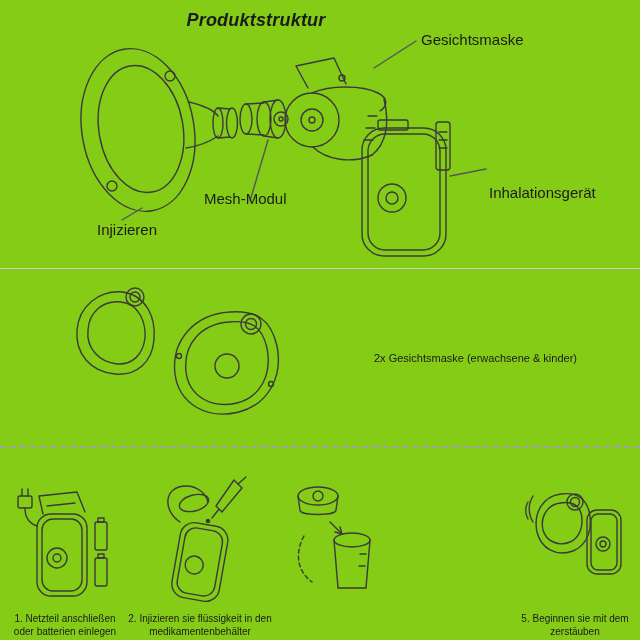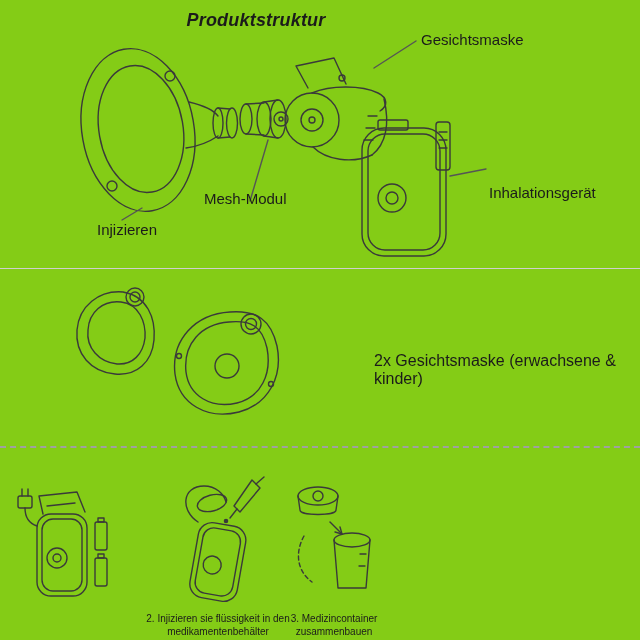--- a/index.html
+++ b/index.html
@@ -16,30 +16,30 @@
   }
   .diagram { position:absolute; left:0; top:28px; }
   .lbl { position:absolute; font-size:15px; white-space:nowrap; }
   .lbl-cup    { left:421px; top:31px; }
   .lbl-device { left:489px; top:160px;margin-top:24px; }
   .lbl-mesh   { left:204px; top:190px; }
   .lbl-mask   { left:97px;  top:221px; }
   .hr1 { position:absolute; left:0; top:268px; width:640px; border-top:1px solid #cfcfcf; }
   .hr2 { position:absolute; left:0; top:446px; width:640px; border-top:2px dashed #a0a0a0; }
   .masks-svg { position:absolute; left:55px; top:280px; }
-  .masks-caption { position:absolute; left:374px; top:352px; font-size:16px; }
+  .masks-caption { position:absolute; left:374px; top:352px; font-size:11px; }
   .steps-heading {
     position:absolute; left:14px; top:450px;
     font-size:16px; font-weight:bold; font-style:italic;
   }
   .step { position:absolute; top:476px; text-align:center; }
   .step svg { margin:0 auto; }
   .step-caption { font-size:10px; line-height:1.3; margin-top:2px; }
   .step1 { left:4px;   width:122px; }
-  .step2 { left:146px; width:144px; }
+  .step2 { left:128px; width:144px; }
   .step3 { left:276px; width:116px; }
   .step4 { left:394px; width:118px; }
   .step5 { left:514px; width:122px; }
 </style>
 </head>
 <body>
 
 <div id="page">
 
   <div class="title">Produktstruktur</div>
@@ -151,20 +151,21 @@
         <rect x="3" y="20" width="14" height="12" rx="2"></rect>
         <line x1="7" y1="20" x2="7" y2="13"></line>
           <line x1="13" y1="20" x2="13" y2="13"></line>
         <path d="M 10 32 C 10 44 16 48 22 50"></path>
         <rect x="80" y="46" width="12" height="28" rx="2"></rect>
           <rect x="83" y="42" width="6" height="4"></rect>
         <rect x="80" y="82" width="12" height="28" rx="2"></rect>
           <rect x="83" y="78" width="6" height="4"></rect>
       </g>
     </svg>
+    <div class="step-caption">1. Netzteil anschließen oder batterien einlegen</div>
   </div>
 
   <div class="step step2">
     <svg width="100" height="134" viewBox="0 0 100 134">
       <g class="line-art" stroke-width="1.2">
         <g transform="rotate(10 50 85)">
           <rect x="26" y="48" width="48" height="76" rx="14"></rect>
           <rect x="31" y="53" width="38" height="66" rx="11"></rect>
           <circle cx="45" cy="90" r="9"></circle>
         </g>
@@ -187,18 +188,34 @@
         <circle cx="34" cy="20" r="5"></circle>
         <path d="M 46 46 L 58 58"></path>
         <path d="M 58 58 L 51 56 M 58 58 L 56 51"></path>
         <ellipse cx="68" cy="64" rx="18" ry="7"></ellipse>
         <path d="M 50 64 L 54 112 L 82 112 L 86 64"></path>
         <line x1="76" y1="78" x2="82" y2="78"></line>
         <line x1="75" y1="90" x2="81" y2="90"></line>
         <path d="M 20 60 C 10 78 14 96 28 106" stroke-dasharray="4 3"></path>
       </g>
     </svg>
-    <div class="step-caption">3. Medizincontainer zusammenbauen</div>
-  </div>
-
-
+  </div>
+
+
+  <div class="step step5">
+    <svg width="100" height="134" viewBox="0 0 100 134">
+      <g class="line-art" stroke-width="1.2">
+        <path d="M 36 18 C 18 20 8 37 12 56 C 16 73 32 81 48 75 C 63 69 68 52 64 35 C 60 21 51 16 36 18 Z"></path>
+        <path d="M 35 27 C 22 29 15 41 18 54 C 21 65 33 71 45 66 C 55 62 59 49 56 37 C 53 28 46 25 35 27 Z"></path>
+        <circle cx="50" cy="26" r="8"></circle>
+          <circle cx="50" cy="26" r="4.5"></circle>
+        <rect x="62" y="34" width="34" height="64" rx="10"></rect>
+        <rect x="66" y="38" width="26" height="56" rx="7"></rect>
+        <circle cx="78" cy="68" r="7"></circle>
+          <circle cx="78" cy="68" r="3"></circle>
+        <path d="M 8 20 C 3 28 3 38 8 46"></path>
+        <path d="M 3 26 C 0 31 0 38 3 43"></path>
+      </g>
+    </svg>
+    <div class="step-caption">5. Beginnen sie mit dem zerstäuben</div>
+  </div>
 
 </div>
 
 </body></html>

